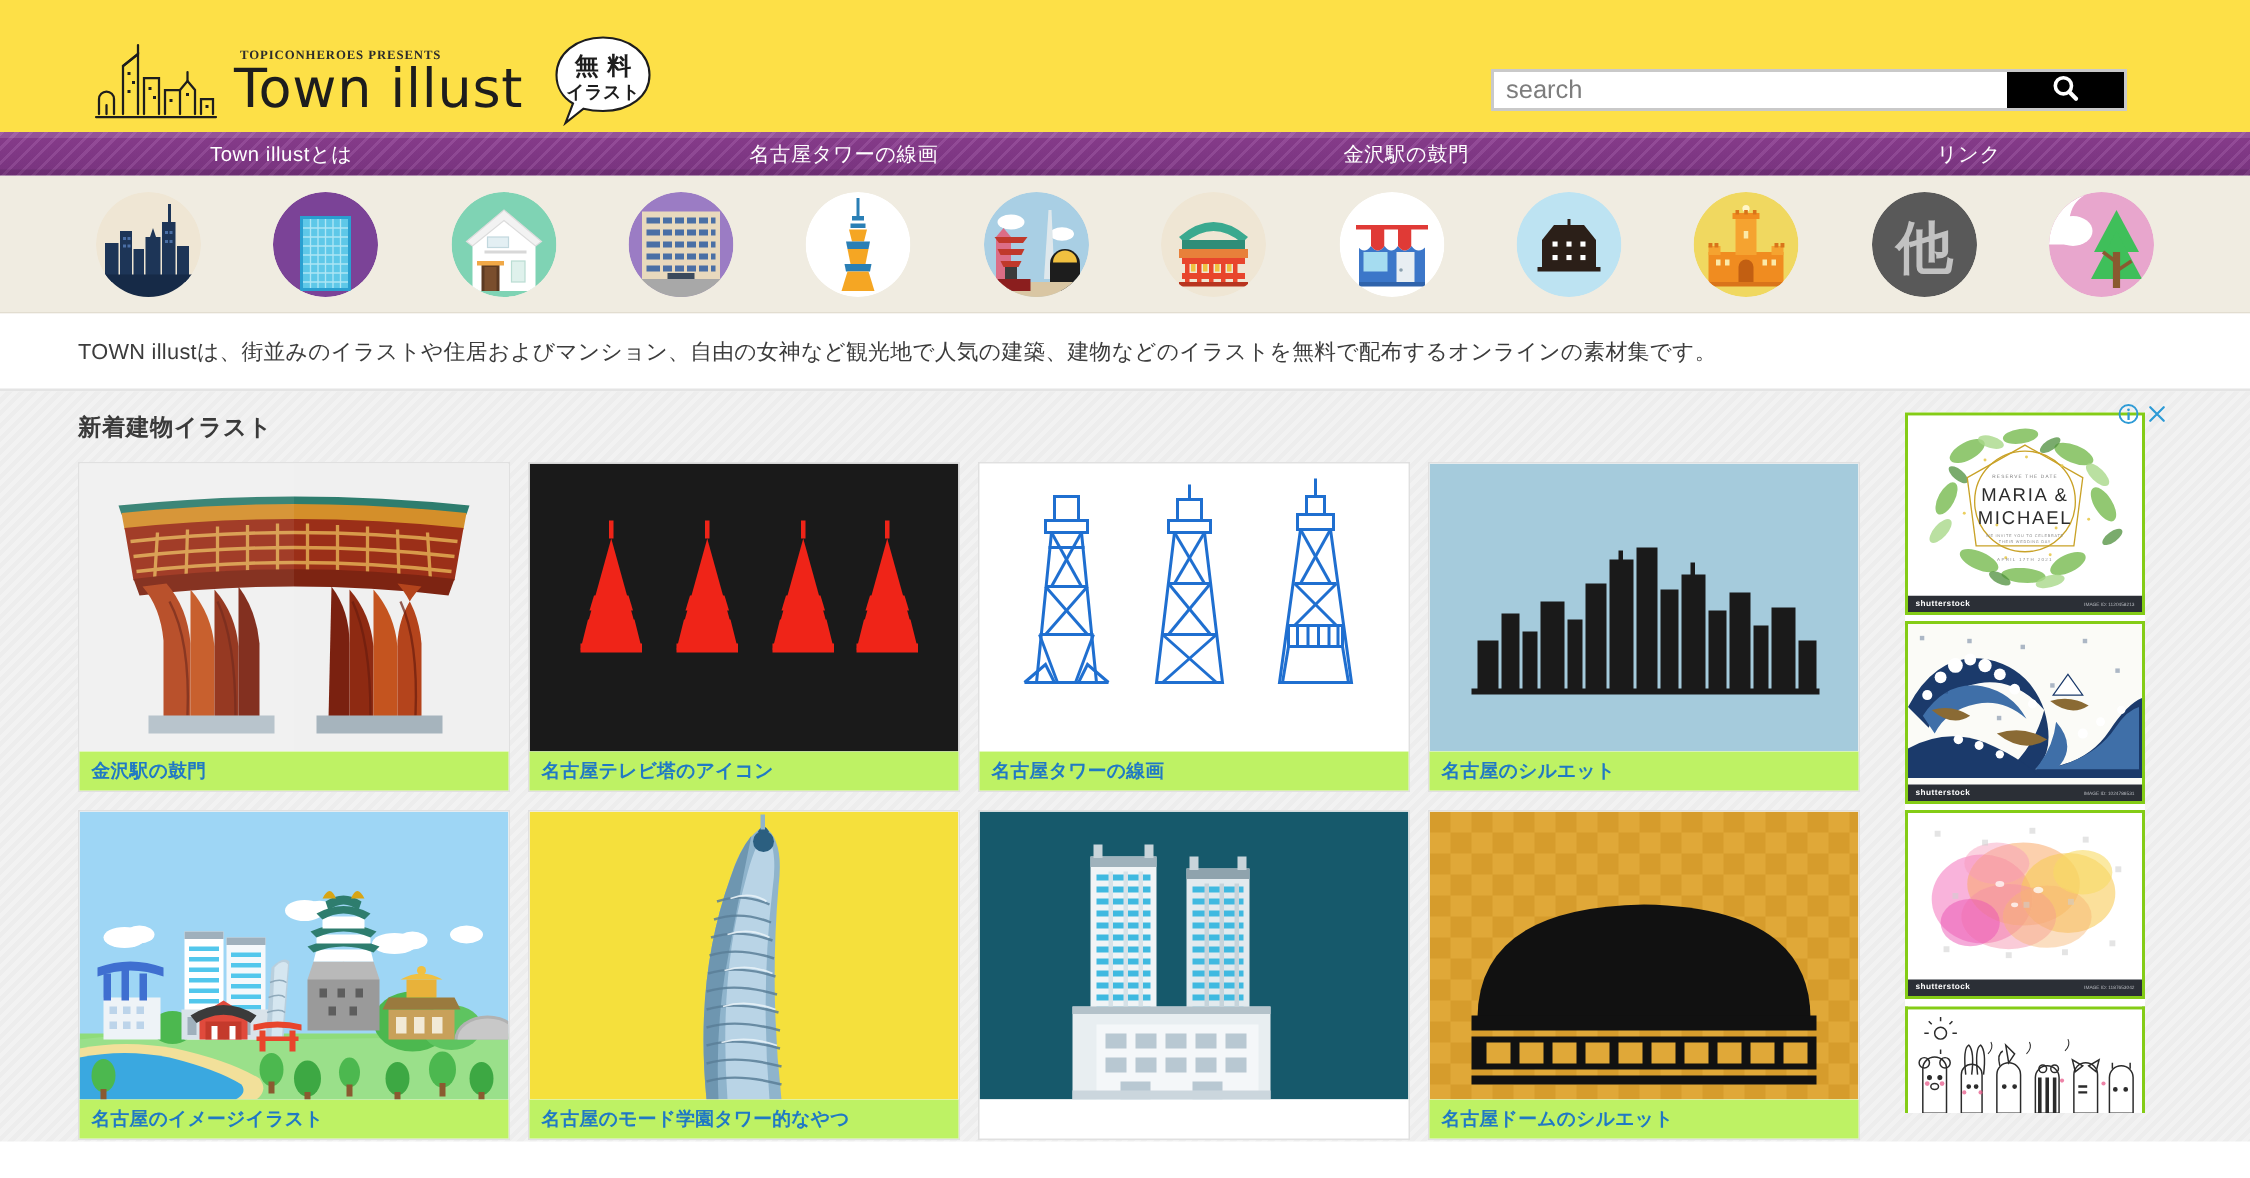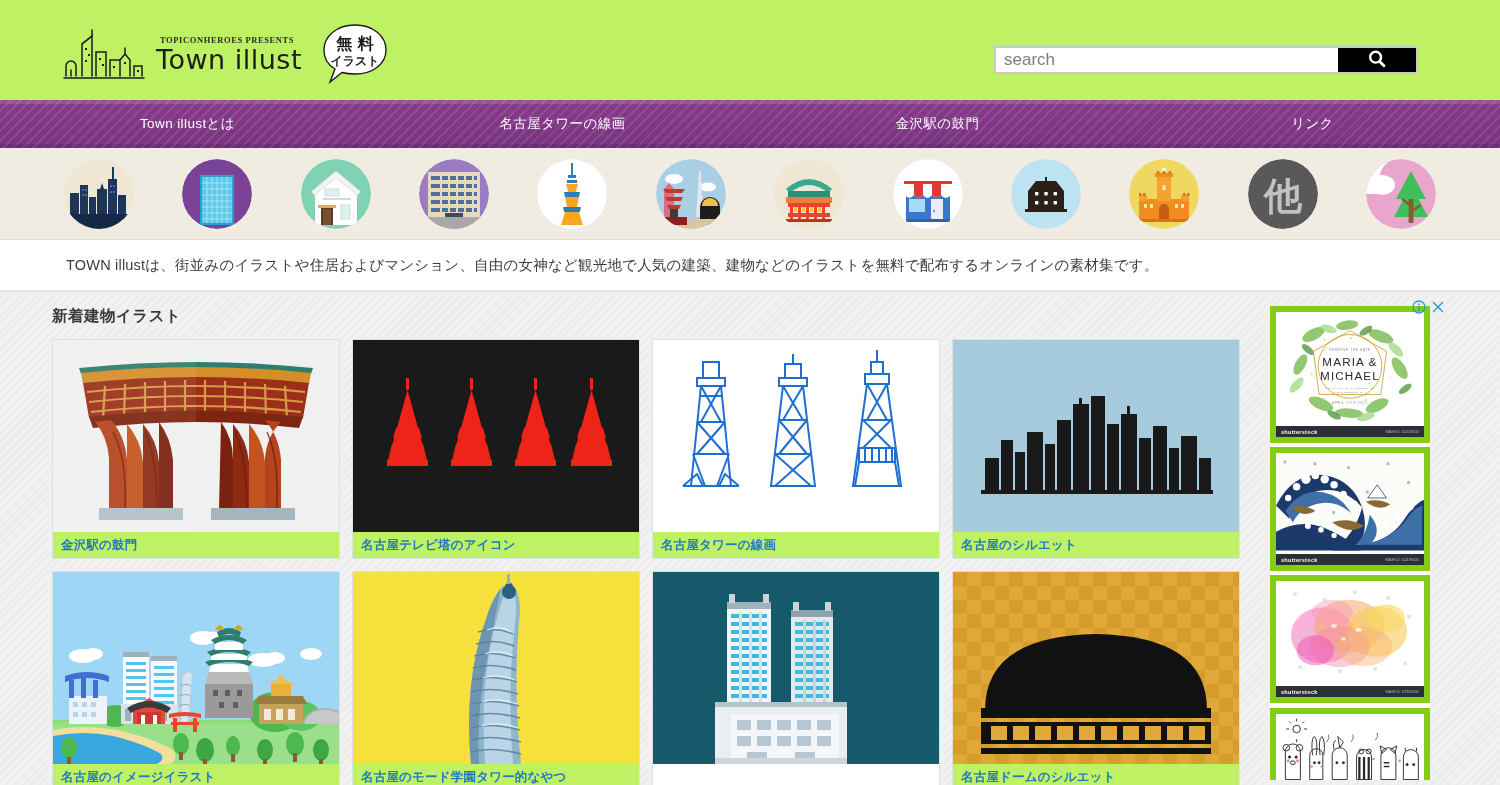--- a/index.html
+++ b/index.html
@@ -7,22 +7,22 @@
   html, body {
     width: 1500px;
     height: 785px;
     overflow: hidden;
     font-family: "Liberation Sans", "DejaVu Sans", sans-serif;
     background: #ffffff;
   }
 
   
   .header {
-    height: 100px;
-    background: #bef264;
+    height: 88px;
+    background: #fde047;
     position: relative;
   }
   .logo-wrap {
     position: absolute;
     left: 62px;
     top: 22px;
     display: flex;
     align-items: center;
     gap: 10px;
   }
@@ -31,21 +31,21 @@
   .logo-sup {
     font-size: 8.5px;
     letter-spacing: 0.6px;
     color: #2b2b2b;
     font-family: "Liberation Serif", serif;
     font-weight: 700;
     margin-bottom: 1px;
     margin-left: 4px;
   }
   .logo-name {
-    font-size: 27px;
+    font-size: 36px;
     color: #1d1d1d;
     font-family: "DejaVu Sans", sans-serif;
     letter-spacing: 0.5px;
     line-height: 1;
   }
   .logo-badge { width: 70px; height: 64px; margin-left: 8px; }
 
   .search-wrap {
     position: absolute;
     right: 82px;
@@ -73,21 +73,21 @@
     background: #000000;
     border: none;
     cursor: pointer;
     display: flex;
     align-items: center;
     justify-content: center;
   }
 
   
   .nav {
-    height: 48px;
+    height: 29px;
     background:
       repeating-linear-gradient(135deg, rgba(255,255,255,0.07) 0 2px, rgba(0,0,0,0.05) 2px 7px),
       linear-gradient(180deg, #8e3f92 0%, #7e3685 100%);
     display: flex;
     align-items: center;
     position: relative;
   }
   .nav::before, .nav::after {
     content: "";
     position: absolute;
@@ -126,21 +126,21 @@
     flex: 0 0 auto;
   }
   .cat svg { display: block; width: 100%; height: 100%; }
 
   
   .lead {
     height: 52px;
     background: #ffffff;
     display: flex;
     align-items: center;
-    padding-left: 66px;
+    padding-left: 52px;
     border-bottom: 2px solid #e4e4e4;
   }
   .lead p {
     font-size: 14.5px;
     color: #3c3c3c;
     letter-spacing: 0.2px;
   }
 
   
   .main {
@@ -205,21 +205,21 @@
   }
   .ad-i, .ad-x { cursor: pointer; display: block; }
   .ad-stack {
     width: 160px;
     margin-left: 0px;
     background: #fff;
   }
   .ad-unit {
     width: 160px;
     background: #ffffff;
-    border: 6px solid #84cc16;
+    border: 2px solid #84cc16;
     overflow: hidden;
     display: block;
     cursor: pointer;
   }
   .ad-unit svg { display: block; width: 100%; }
   .sbar {
     height: 11px;
     background: #2b2f36;
     display: flex;
     align-items: center;

